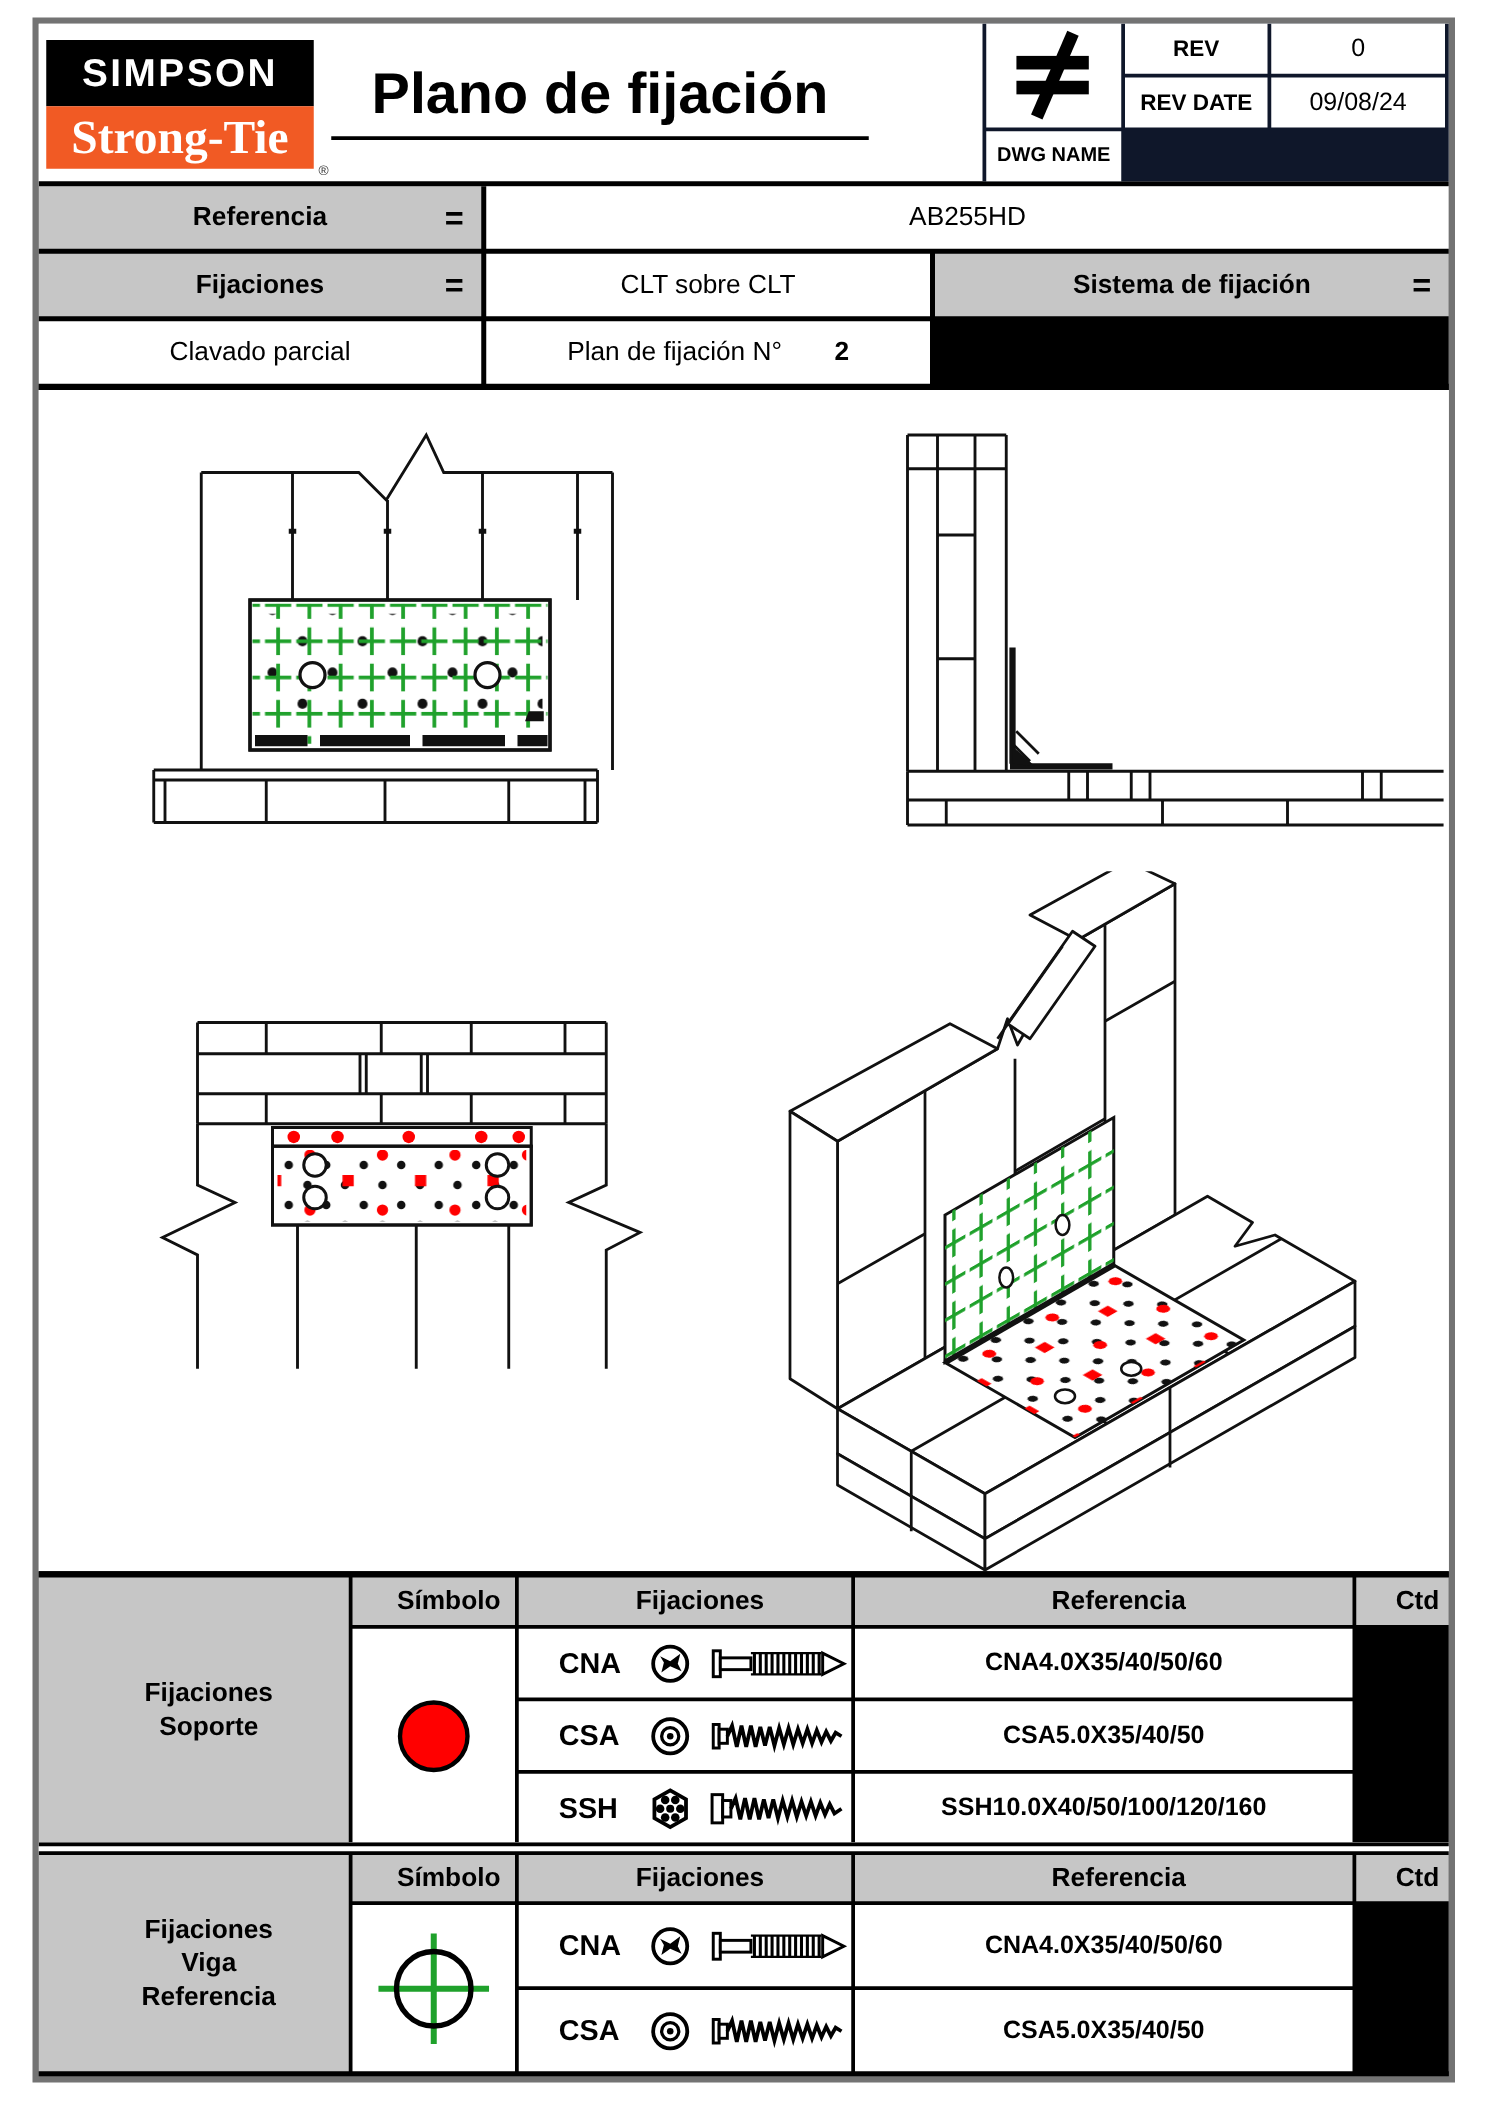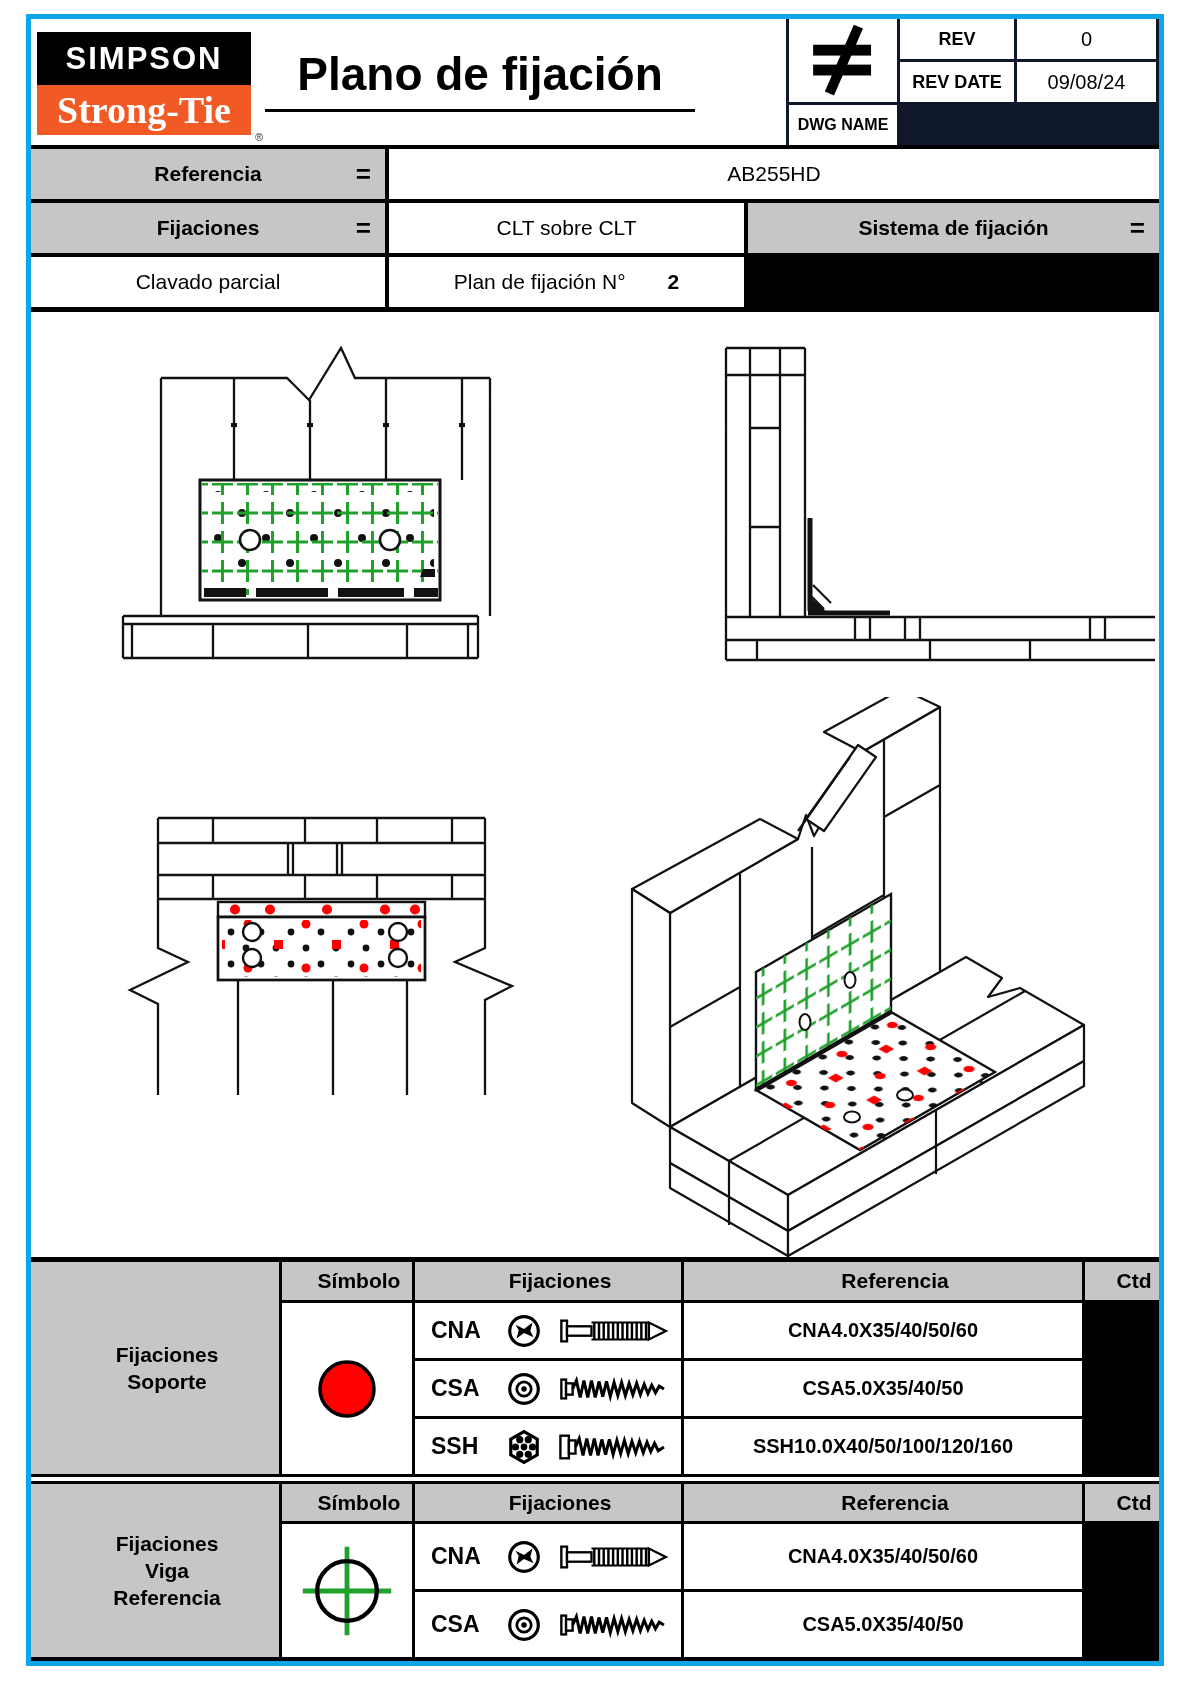--- a/index.html
+++ b/index.html
@@ -1,17 +1,17 @@
 <!DOCTYPE html>
 <html><head>
 <meta charset="utf-8">
 <style>
   html,body{margin:0;padding:0;background:#fff;}
   body{width:1190px;height:1682px;position:relative;font-family:"Liberation Sans",sans-serif;color:#000;overflow:hidden;}
-  .frame{position:absolute;left:26px;top:14px;width:1138px;height:1652px;border:5px solid #0ea5e9;box-sizing:border-box;background:#fff;}
+  .frame{position:absolute;left:26px;top:14px;width:1138px;height:1652px;border:5px solid #737373;box-sizing:border-box;background:#fff;}
   
   .header{position:absolute;left:0;top:0;width:1128px;height:126px;background:#fff;border-bottom:4px solid #000;box-sizing:content-box;}
   .logo{position:absolute;left:6px;top:13px;width:214px;}
   .logo .black{background:#000;color:#fff;height:53px;display:flex;align-items:center;justify-content:center;font-weight:bold;font-size:31px;letter-spacing:2px;}
   .logo .orange{color:#fff;height:50px;display:flex;align-items:center;justify-content:center;font-weight:bold;font-size:38px;font-family:"Liberation Serif",serif;}
   .logo .reg{position:absolute;right:-12px;bottom:-8px;font-size:11px;color:#333;}
   .title{position:absolute;left:234px;top:28px;width:430px;text-align:center;font-size:46px;font-weight:600;border-bottom:3px solid #000;padding-bottom:8px;}
   .tblock{position:absolute;right:0;top:0;height:126px;width:370px;background:#0f172a;display:grid;grid-template-columns:108px 114px 139px;grid-template-rows:1fr 1fr 1fr;gap:3px;padding-left:3px;}
   .tc{background:#fff;display:flex;align-items:center;justify-content:center;}
   .tc.lab{font-size:18px;font-weight:600;}
@@ -29,21 +29,21 @@
   .view{position:absolute;}
   
   .ltable{position:absolute;left:0;width:1128px;background:#000;display:grid;grid-template-columns:248px 130px 266px 398px 1fr;gap:3px;box-sizing:border-box;}
   .tableA{top:1238px;height:217px;border-top:5px solid #000;grid-template-rows:38px 1fr 1fr 1fr;}
   .tdiv{position:absolute;left:0;top:1455px;width:1128px;height:10px;background:#fff;border-top:3px solid #000;border-bottom:3px solid #000;box-sizing:border-box;}
   .tableB{top:1465px;height:177px;border-bottom:4px solid #000;grid-template-rows:37px 1fr 1fr;}
   .c{background:#fff;display:flex;align-items:center;justify-content:center;}
   .c.gray{background:#C6C6C6;padding-left:24px;}
   .hd{font-weight:bold;font-size:21px;}
   .group{flex-direction:column;font-weight:bold;font-size:21px;line-height:1.3;}
-  .fix{justify-content:flex-start;padding-left:16px;gap:13px;}
+  .fix{justify-content:flex-start;padding-left:32px;gap:13px;}
   .code{font-weight:bold;font-size:23px;width:62px;}
   .ih{width:36px;height:36px;}
   .is{width:120px;height:32px;}
   .qty{font-weight:bold;font-size:23px;}
   .ref{font-weight:bold;font-size:20px;}
   .defs{position:absolute;width:0;height:0;overflow:hidden;}
 </style>
 </head>
 <body>
 

